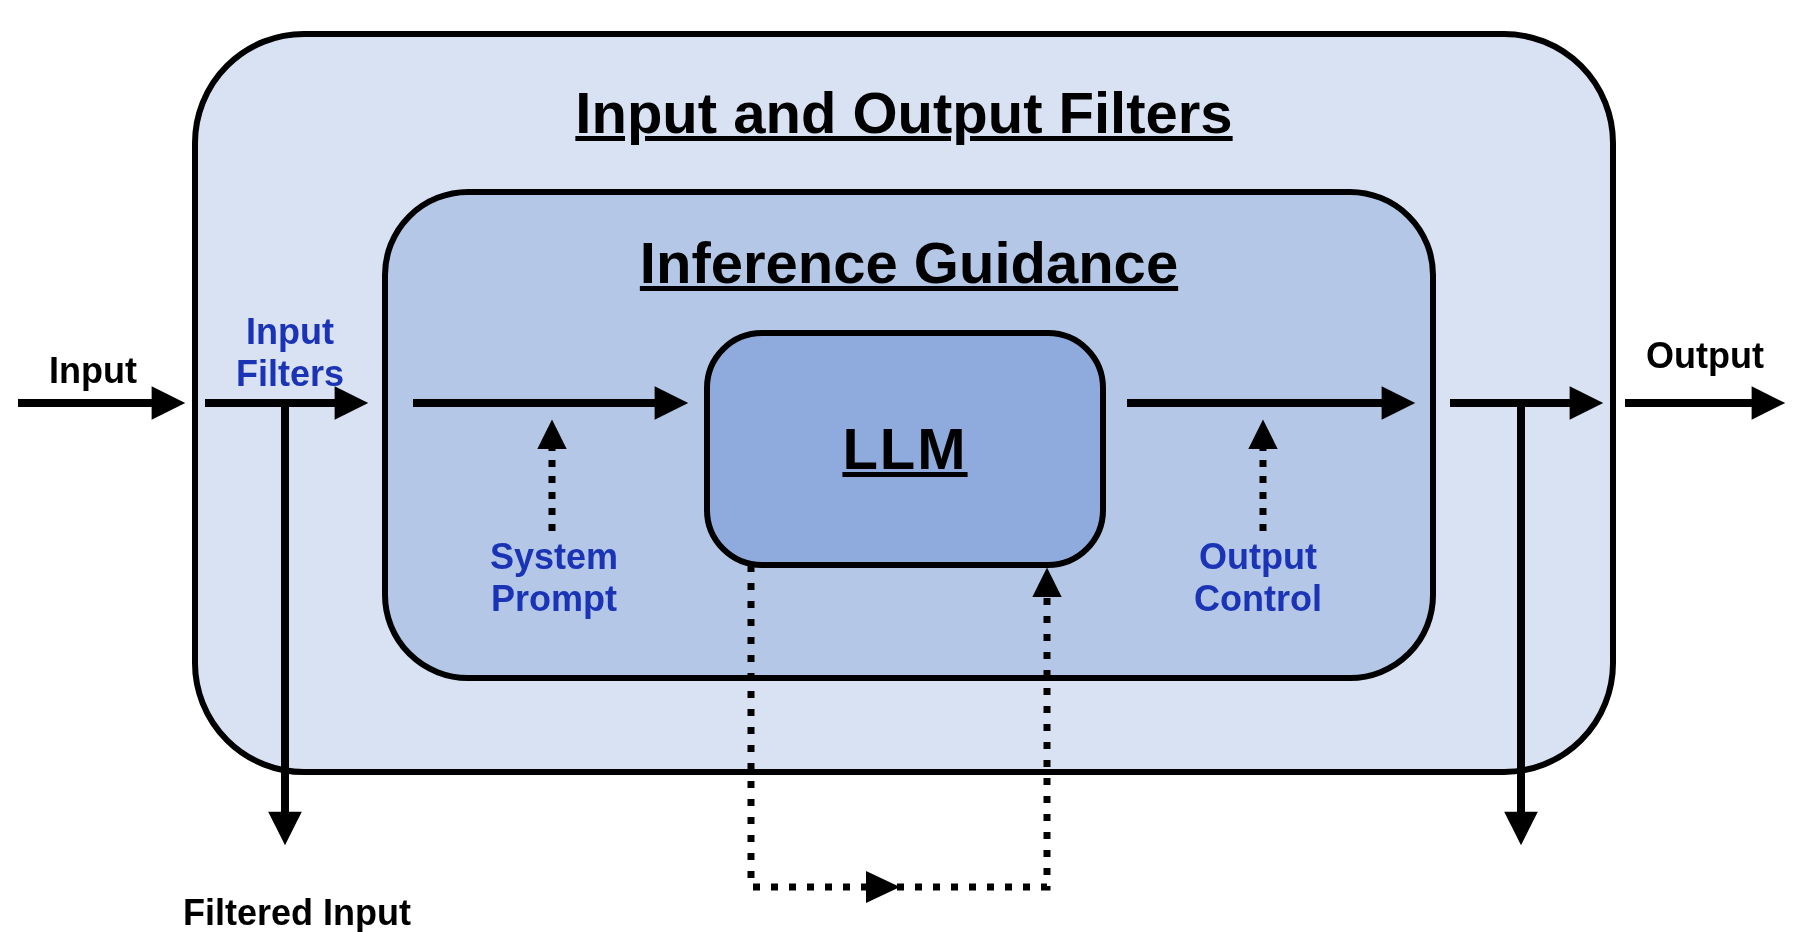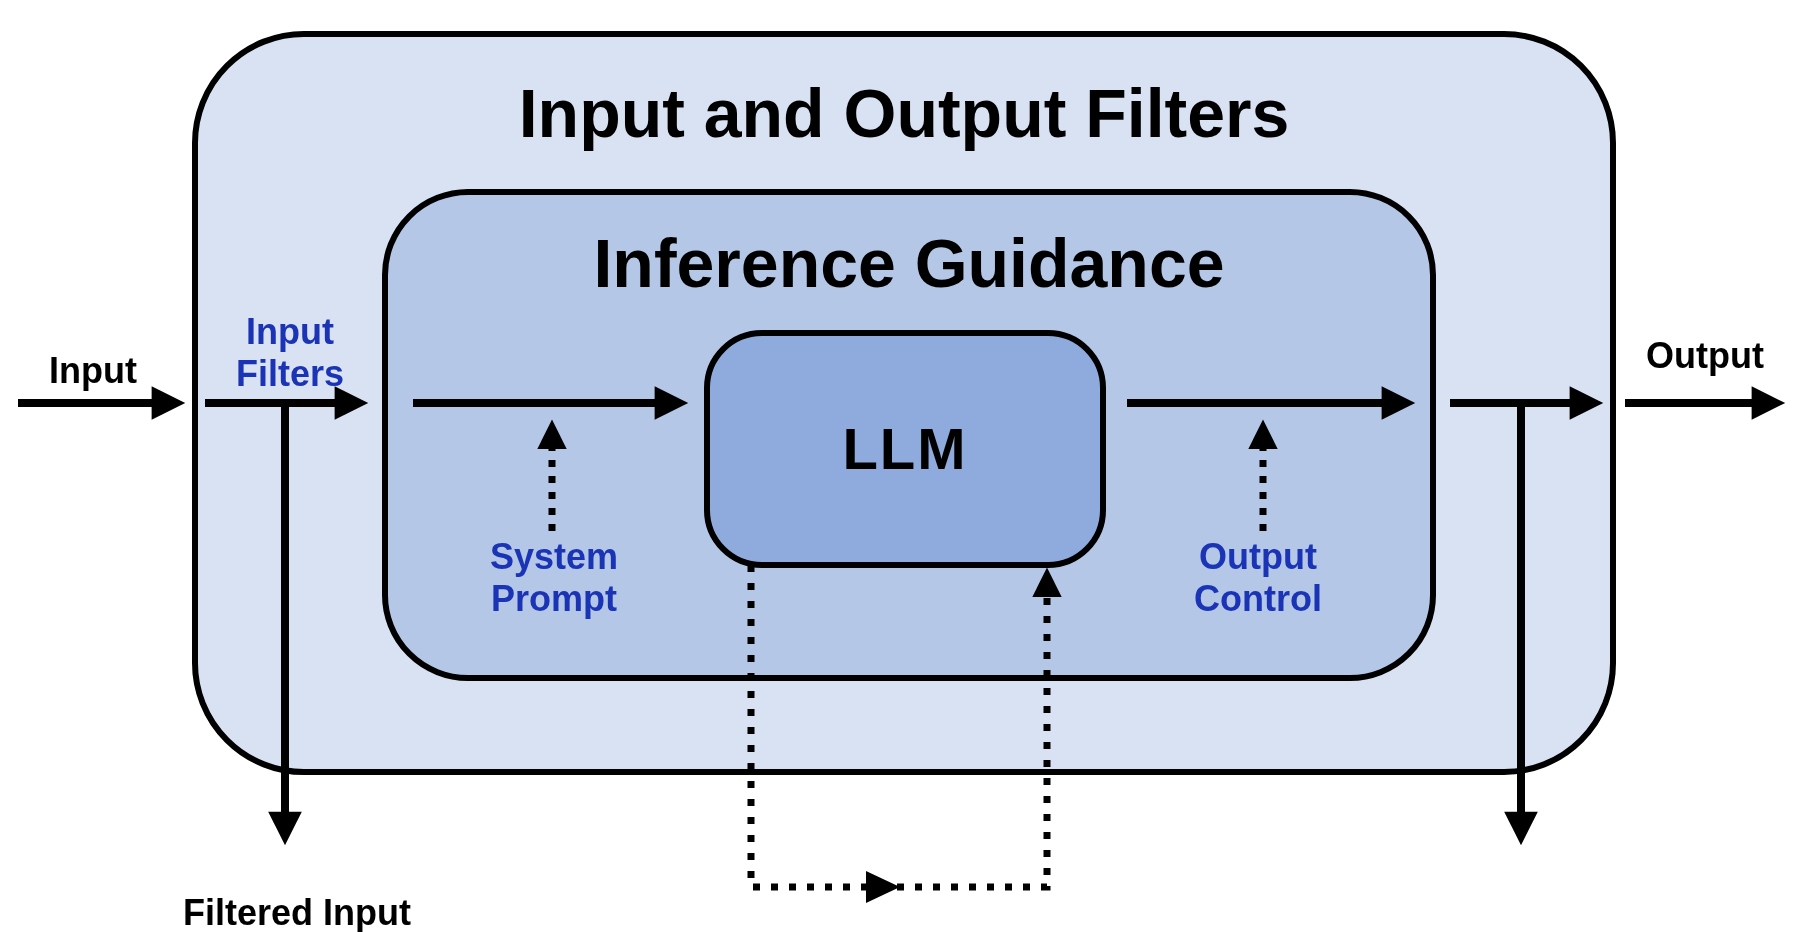--- a/index.html
+++ b/index.html
@@ -24,22 +24,22 @@
   svg.wires{position:absolute;left:0;top:0;z-index:2;pointer-events:none;}
   svg.wires line,svg.wires path.loop{stroke:var(--line-color);}
   svg.wires .solid{stroke-width:8;}
   svg.wires .dotted{stroke-width:7;stroke-dasharray:7 9;}
   svg.wires .loop{stroke-width:7;stroke-dasharray:7 11;fill:none;}
   svg.wires .head,svg.wires polygon{fill:var(--line-color);}
   .lbl{
     position:absolute;transform:translate(-50%,-50%);text-align:center;
     font-weight:bold;color:var(--text-black);z-index:3;line-height:1.16;
   }
-  .t-title{font-size:68px;white-space:nowrap;line-height:1;}
-  .t-llm{font-size:58px;letter-spacing:2px;line-height:1;}
+  .t-title{font-size:58px;white-space:nowrap;line-height:1;text-decoration:underline;}
+  .t-llm{font-size:58px;letter-spacing:2px;line-height:1;text-decoration:underline;}
   .t-small{font-size:36px;}
   .blue{color:var(--label-blue);}
   .teal{color:var(--label-teal);}
   .nowrap{white-space:nowrap;}
   .w170{width:170px;}
   .w190{width:190px;}
   .w230{width:230px;}
 </style>
 </head>
 <body>

